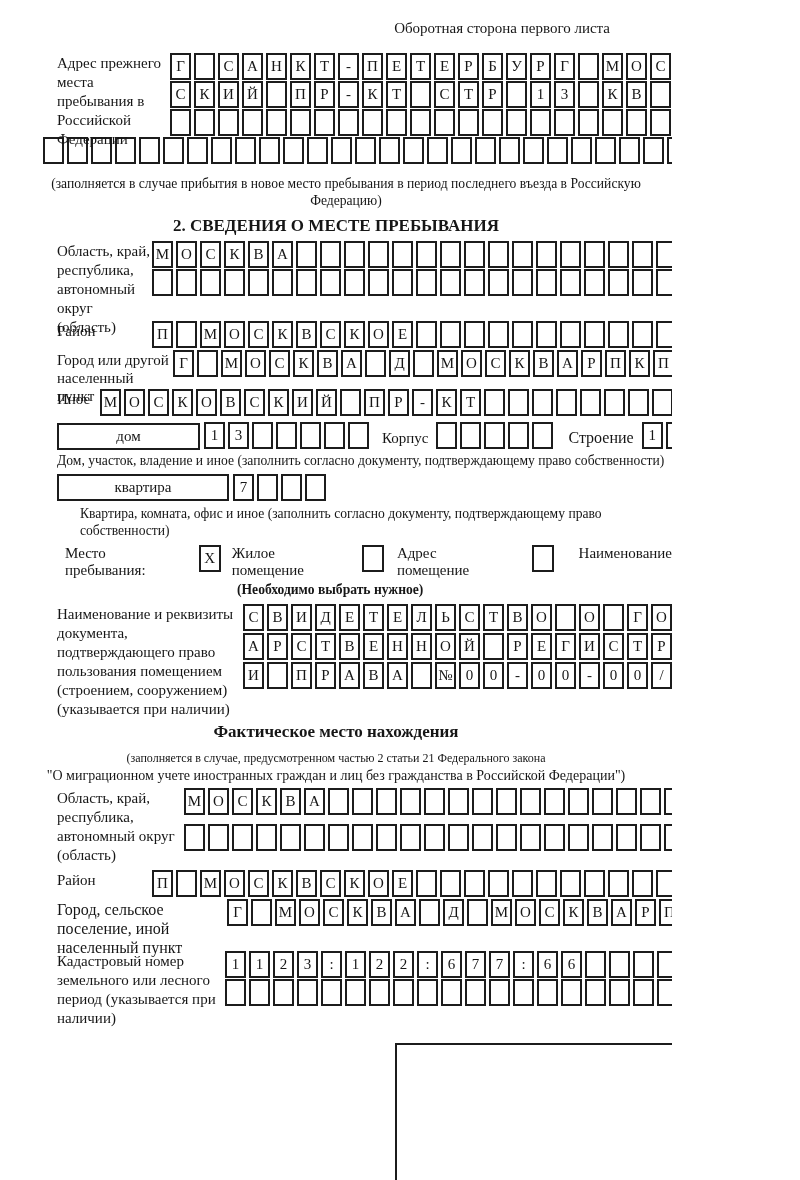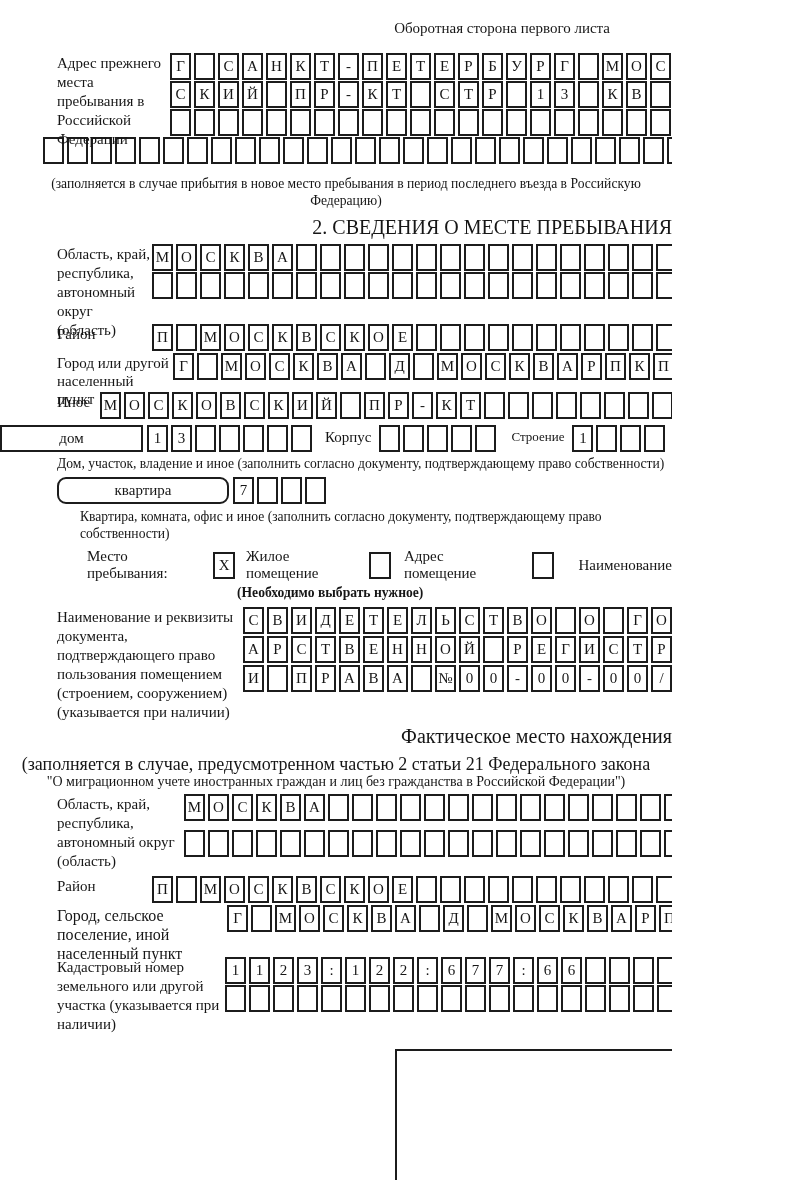--- a/index.html
+++ b/index.html
@@ -9,22 +9,22 @@
   .grp{position:relative;}
   .lbl{position:absolute;left:57px;top:1px;font-size:15px;line-height:19px;}
   .boxes{display:flex;flex-wrap:nowrap;margin-bottom:1px;align-items:flex-start;}
   .cb{box-sizing:border-box;flex:none;display:inline-flex;width:21px;height:27px;
       border:2px solid #1c1c1c;margin-right:3px;align-items:center;justify-content:center;
       font-size:15px;line-height:1;background:#fff;}
   .widebox{box-sizing:border-box;border:2px solid #1c1c1c;height:27px;display:inline-flex;
       align-items:center;justify-content:center;font-size:15px;flex:none;margin-right:4px;background:#fff;}
   .cap{font-size:13.6px;line-height:17px;}
   .cap-c{text-align:center;}
-  .sect{font-weight:normal;font-size:20px;text-align:right;}
-  .ckrow{display:flex;align-items:center;margin-left:87px;font-size:15px;}
+  .sect{font-weight:bold;font-size:17px;text-align:center;}
+  .ckrow{display:flex;align-items:flex-start;margin-left:65px;font-size:15px;}
   .ck{width:22px;height:27px;font-size:15px;}
   .stamp{box-sizing:border-box;border:2px solid #1c1c1c;background:#fff;}
 </style>
 </head>
 <body>
 
 <div class="page">
 
   <div class="hdr">Оборотная сторона первого листа</div>
 
@@ -289,51 +289,51 @@
         <span class="cb"></span>
         <span class="cb"></span>
         <span class="cb"></span>
         <span class="cb"></span>
         <span class="cb"></span>
         <span class="cb"></span>
         <span class="cb"></span>
       </div>
   </div>
 
-  <div style="display:flex;align-items:flex-start;margin-top:3px;">
+  <div style="display:flex;align-items:center;margin-left:57px;margin-top:3px;">
     <span class="widebox" style="width:143px;">дом</span>
     <span class="boxes">
         <span class="cb">1</span>
         <span class="cb">3</span>
         <span class="cb"></span>
         <span class="cb"></span>
         <span class="cb"></span>
         <span class="cb"></span>
         <span class="cb"></span>
       </span>
     <span style="font-size:15px;margin:4px 8px 0 10px;">Корпус</span>
     <span class="boxes">
         <span class="cb"></span>
         <span class="cb"></span>
         <span class="cb"></span>
         <span class="cb"></span>
         <span class="cb"></span>
       </span>
-    <span style="font-size:13px;margin:4px 8px 0 12px;">Строение</span>
+    <span style="font-size:16px;margin:4px 8px 0 12px;">Строение</span>
     <span class="boxes">
         <span class="cb">1</span>
         <span class="cb"></span>
         <span class="cb"></span>
         <span class="cb"></span>
       </span>
   </div>
   <div class="cap" style="margin:2px 0 0 57px;">Дом, участок, владение и иное (заполнить согласно документу, подтверждающему право собственности)</div>
 
   <div style="display:flex;align-items:flex-start;margin-left:57px;margin-top:5px;">
-    <span class="widebox" style="width:172px;border-radius:9px;">квартира</span>
+    <span class="widebox" style="width:172px;">квартира</span>
     <span class="boxes">
         <span class="cb">7</span>
         <span class="cb"></span>
         <span class="cb"></span>
         <span class="cb"></span>
       </span>
   </div>
   <div class="cap" style="margin:3px 0 0 80px;">Квартира, комната, офис и иное (заполнить согласно документу, подтверждающему право собственности)</div>
 
   <div class="ckrow" style="margin-top:6px;">
@@ -414,21 +414,21 @@
         <span class="cb">0</span>
         <span class="cb">0</span>
         <span class="cb">/</span>
         <span class="cb">0</span>
         <span class="cb">0</span>
         <span class="cb">0</span>
       </div>
   </div>
 
   <div class="sect">Фактическое место нахождения</div>
-  <div class="cap cap-c" style="margin-top:8px;font-size:18px;">(заполняется в случае, предусмотренном частью 2 статьи 21 Федерального закона</div>
+  <div class="cap cap-c" style="margin-top:8px;font-size:12px;">(заполняется в случае, предусмотренном частью 2 статьи 21 Федерального закона</div>
   <div class="cap cap-c" style="font-size:14px;">"О миграционном учете иностранных граждан и лиц без гражданства в Российской Федерации")</div>
 
   <div class="grp" style="margin-top:4px;height:82px;">
     <div class="lbl" style="width:122px;">Область, край, республика, автономный округ (область)</div>
     <div class="boxes" style="margin-left:184px;">
         <span class="cb">М</span>
         <span class="cb">О</span>
         <span class="cb">С</span>
         <span class="cb">К</span>
         <span class="cb">В</span>
@@ -531,21 +531,21 @@
         <span class="cb">А</span>
         <span class="cb">Р</span>
         <span class="cb">П</span>
         <span class="cb">К</span>
         <span class="cb">П</span>
         <span class="cb"></span>
       </div>
   </div>
 
   <div class="grp" style="height:88px;">
-    <div class="lbl" style="width:168px;">Кадастровый номер земельного или другой участка (указывается при наличии)</div>
+    <div class="lbl" style="width:168px;">Кадастровый номер земельного или лесного период (указывается при наличии)</div>
     <div class="boxes" style="margin-left:225px;margin-top:12px;">
         <span class="cb">1</span>
         <span class="cb">1</span>
         <span class="cb">2</span>
         <span class="cb">3</span>
         <span class="cb">:</span>
         <span class="cb">1</span>
         <span class="cb">2</span>
         <span class="cb">2</span>
         <span class="cb">:</span>

